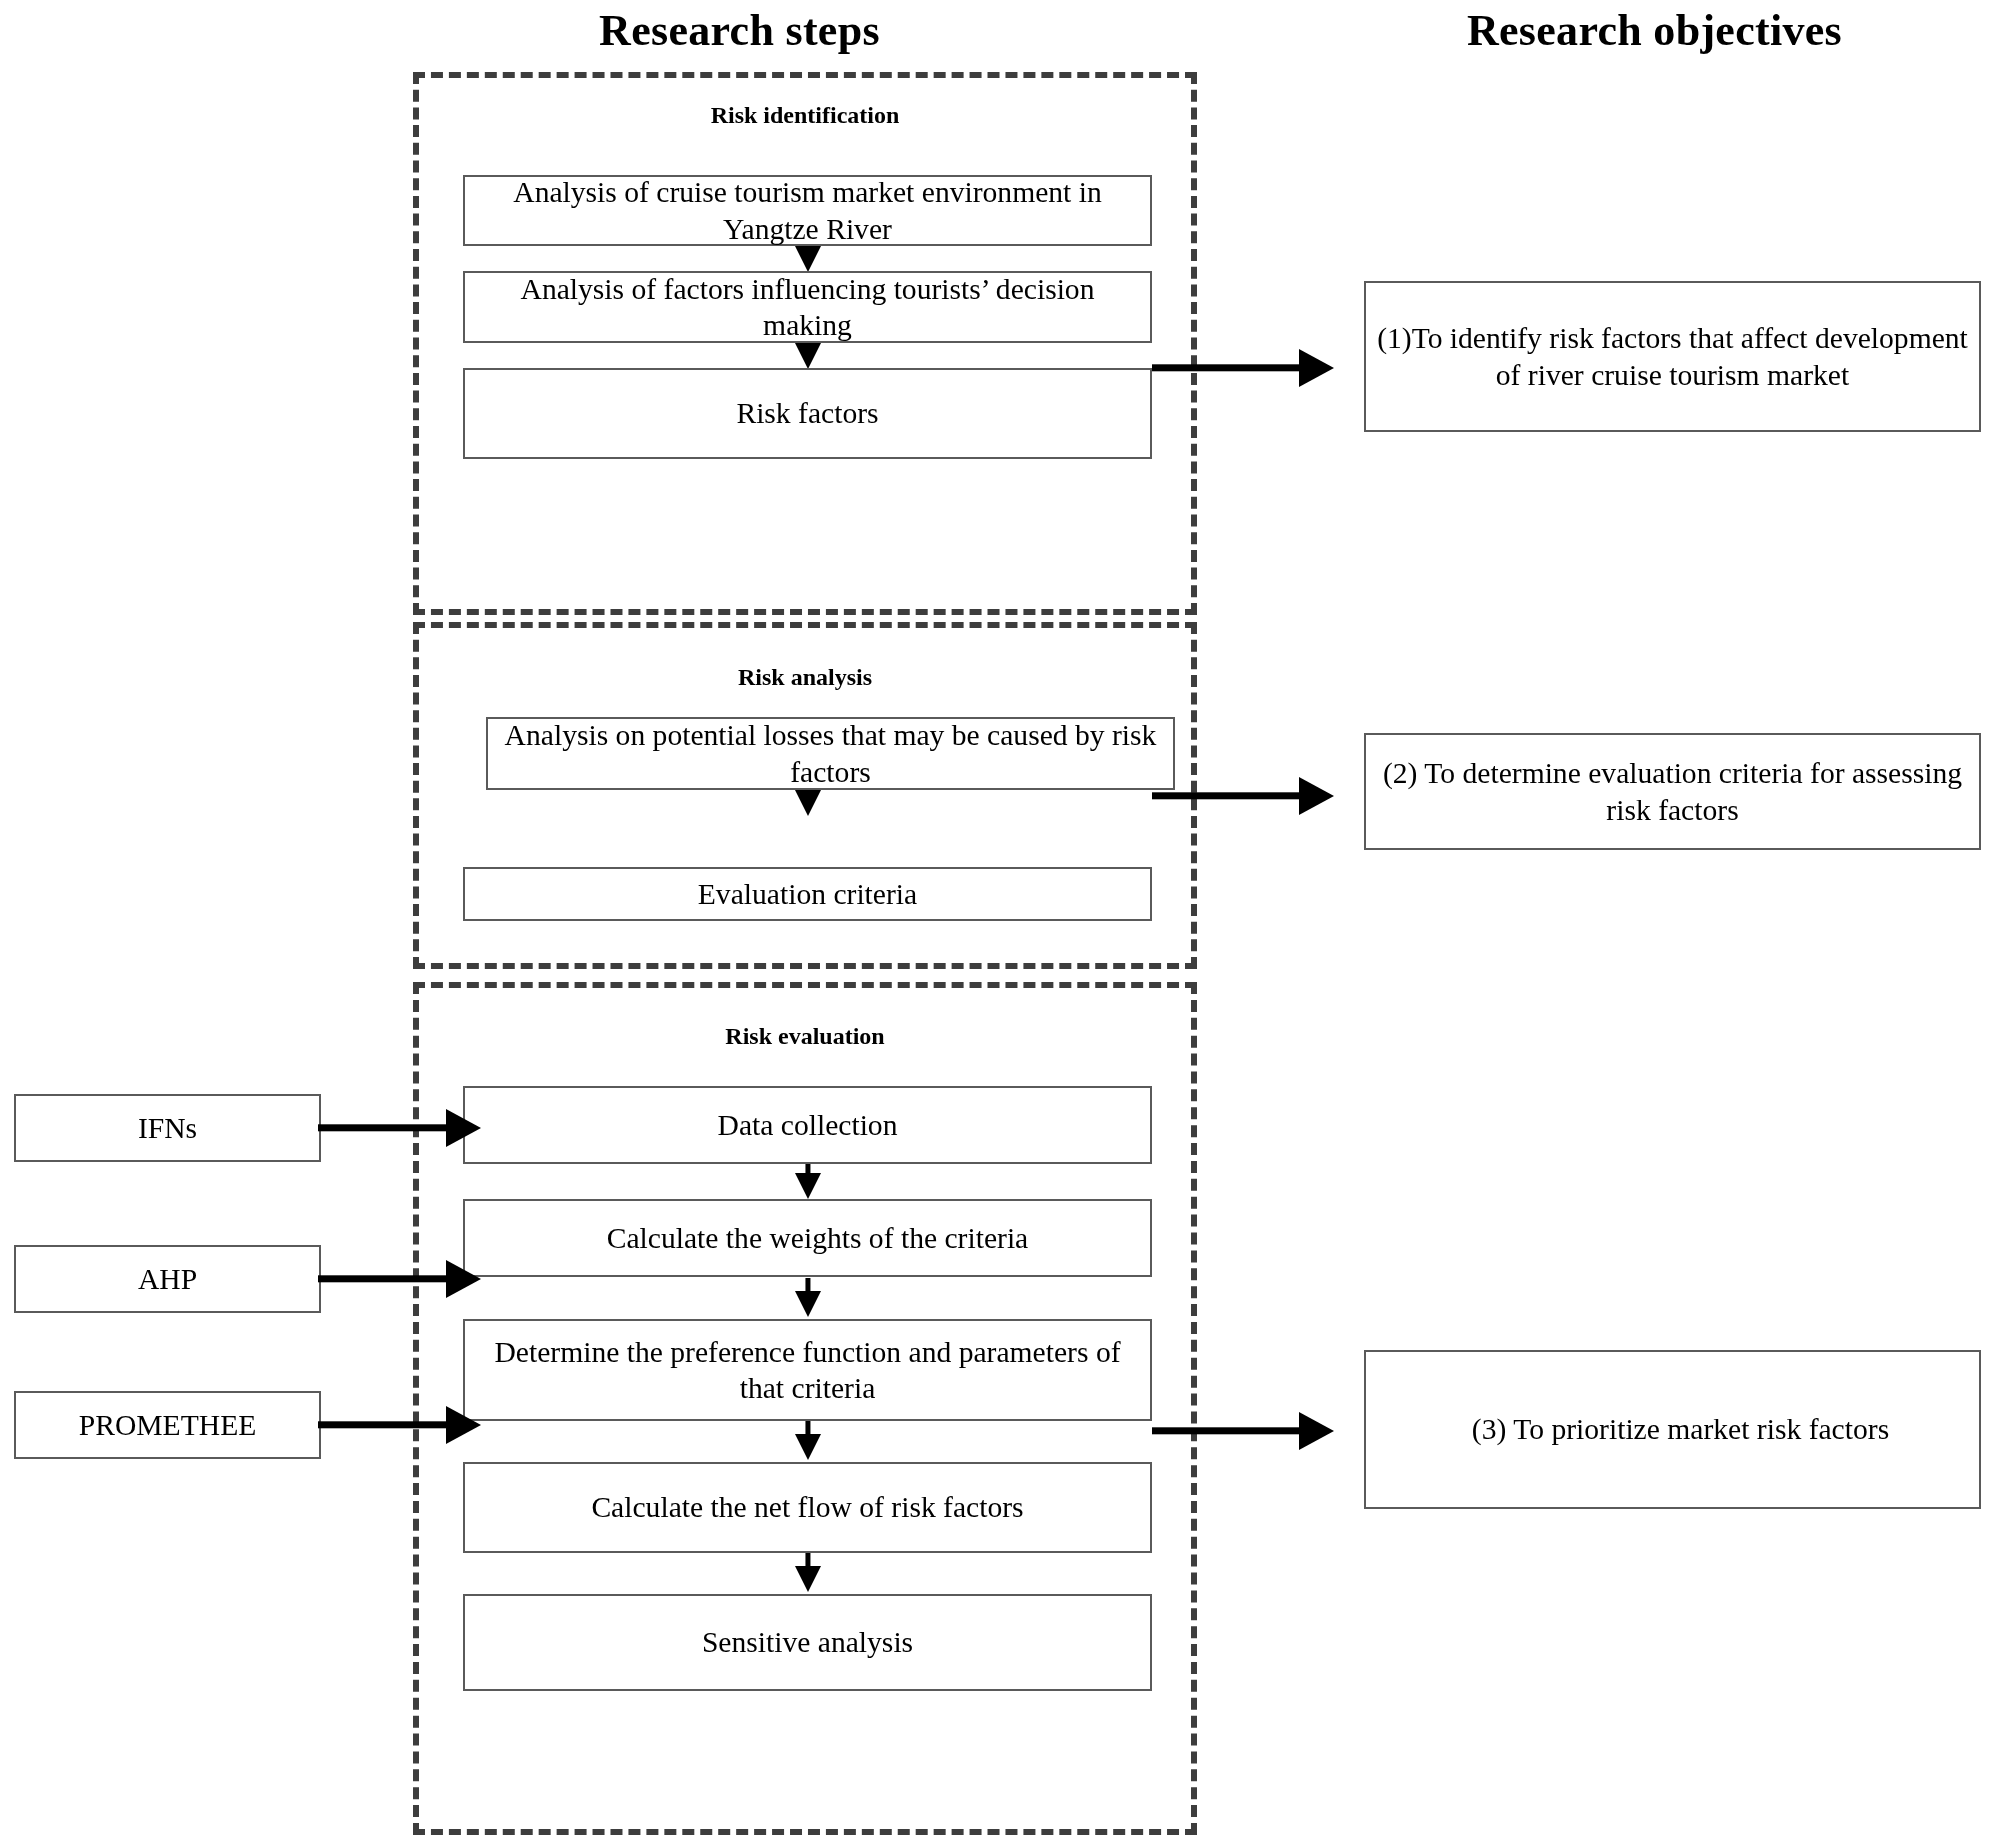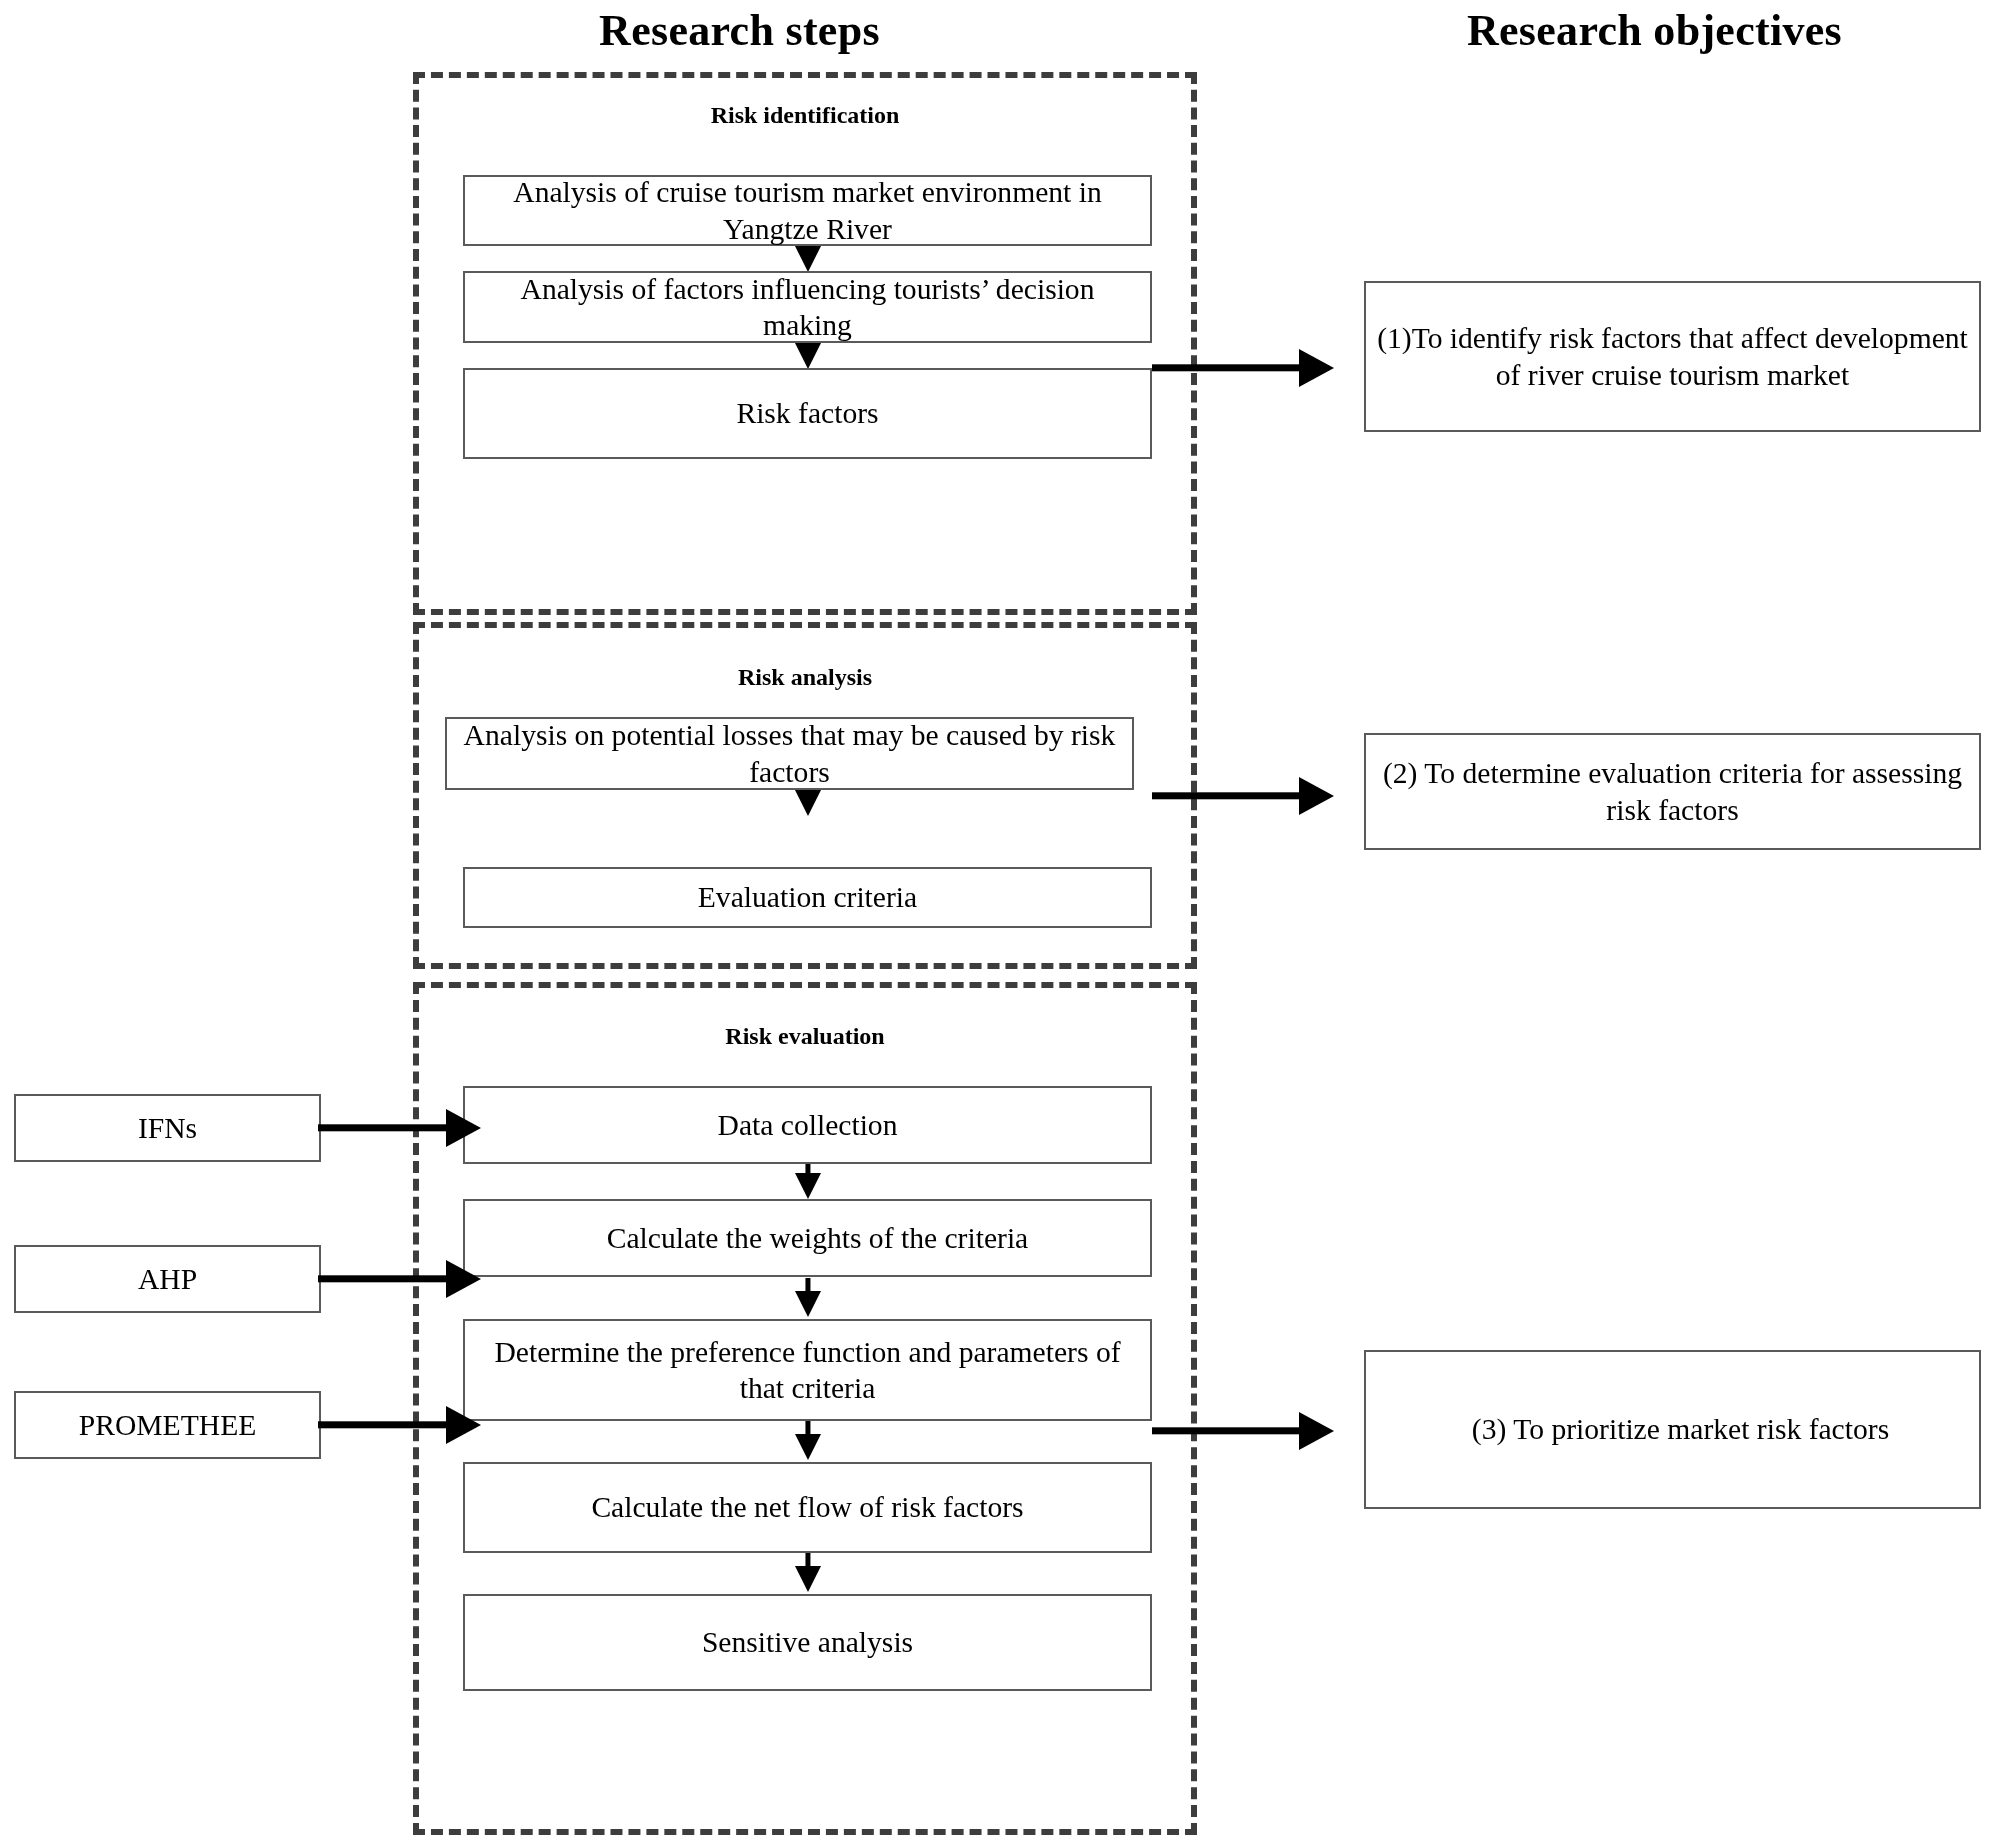--- a/index.html
+++ b/index.html
@@ -102,30 +102,30 @@
 
   <div class="arrow-right" style="left:1152px;top:368px;width:182px;">
     <div class="shaft" style="width:148px;"></div>
     <div class="head" style="left:147px;"></div>
   </div>
 
   <div class="stage" id="stage-2"></div>
 
   <div class="stage-title" style="left:413px;top:664px;width:784px;">Risk analysis</div>
 
-  <div class="node" style="left:445px;top:717px;width:689px;height:73px;">
+  <div class="node" style="left:486px;top:717px;width:689px;height:73px;">
     <span>Analysis on potential losses that may be caused by risk factors</span>
   </div>
 
   <div class="arrow-down" style="left:808px;top:790px;width:0;height:25px;">
     <div class="shaft" style="height:5.7px;"></div>
     <div class="head" style="top:0px;"></div>
   </div>
 
-  <div class="node" style="left:463px;top:867px;width:689px;height:61px;">
+  <div class="node" style="left:463px;top:867px;width:689px;height:54px;">
     <span>Evaluation criteria</span>
   </div>
 
   <div class="arrow-right" style="left:1152px;top:796px;width:182px;">
     <div class="shaft" style="width:148px;"></div>
     <div class="head" style="left:147px;"></div>
   </div>
 
   <div class="stage" id="stage-3"></div>
 

